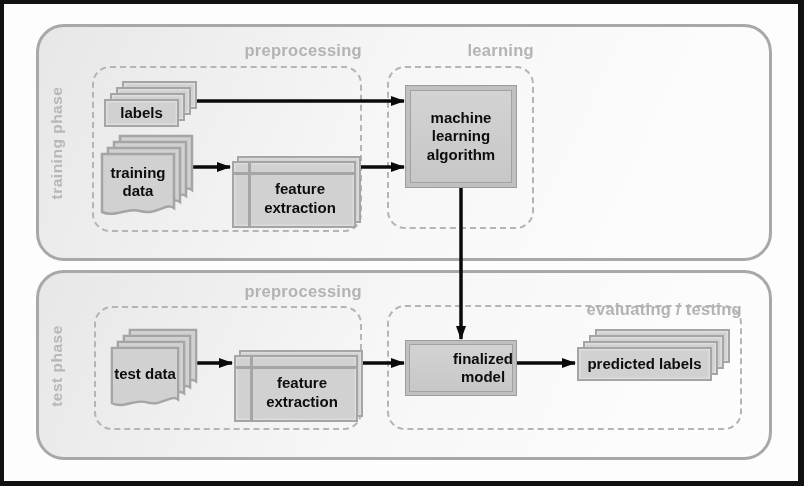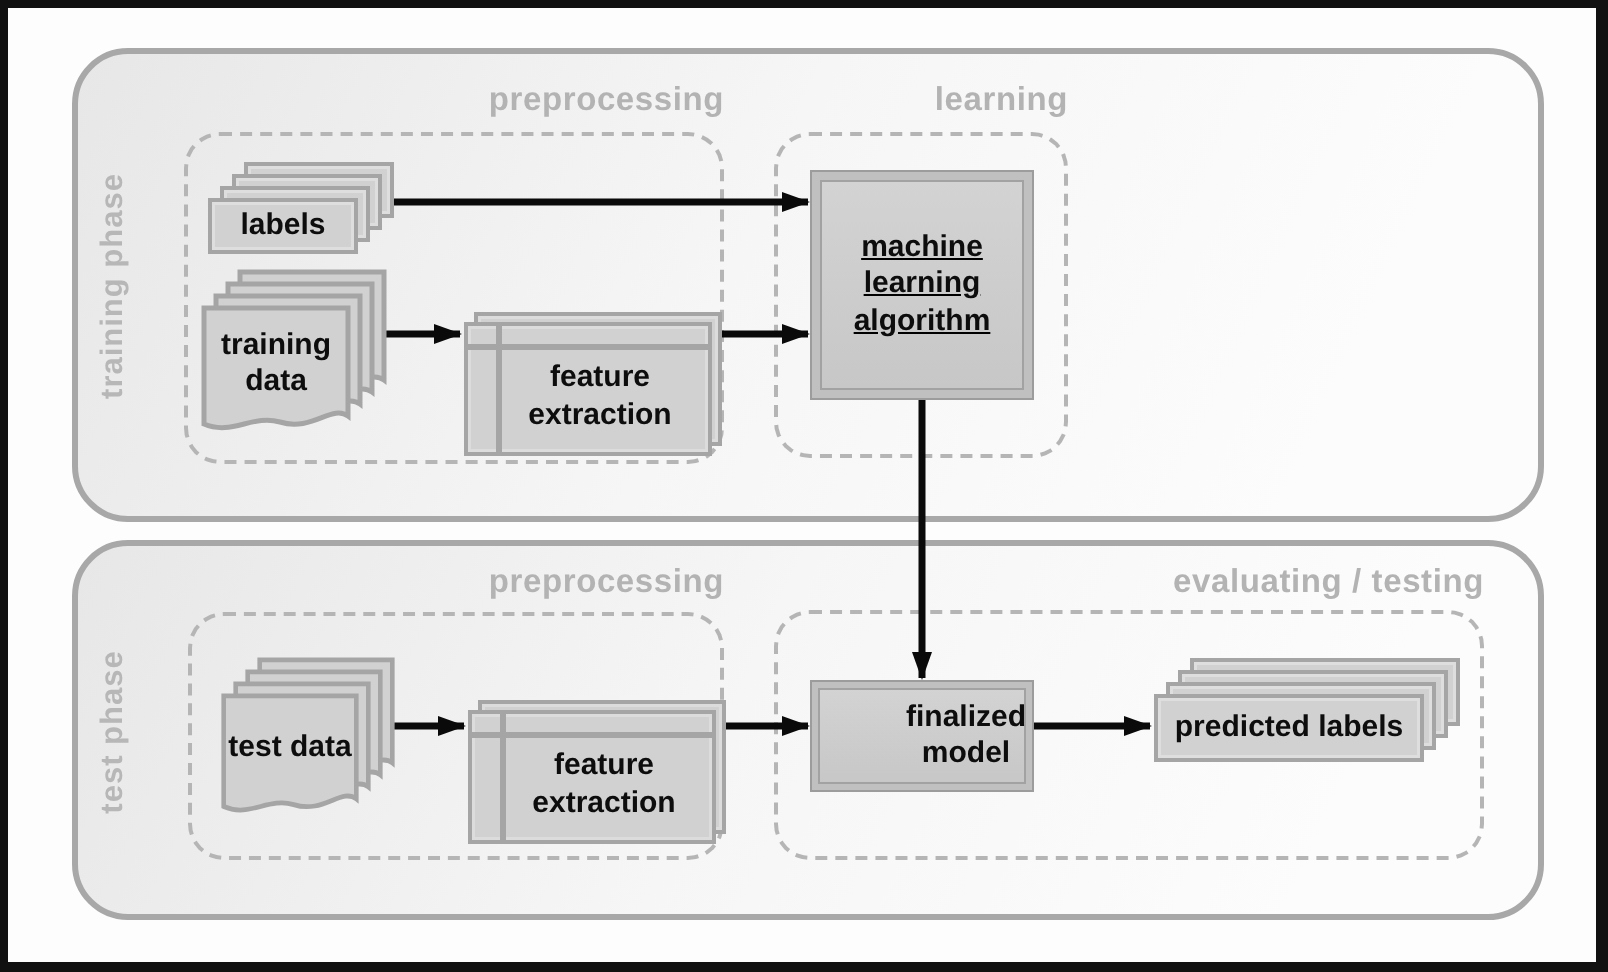--- a/index.html
+++ b/index.html
@@ -55,21 +55,21 @@
   <div class="phase-label" style="left:53px;top:362px;">test phase</div>
 
   <div class="group" style="left:88px;top:62px;width:270px;height:166px;"></div>
   <div class="group" style="left:383px;top:62px;width:147px;height:163px;"></div>
   <div class="group" style="left:90px;top:302px;width:268px;height:124px;"></div>
   <div class="group" style="left:383px;top:301px;width:355px;height:125px;"></div>
 
   <div class="group-label" style="left:88px;top:37px;width:270px;">preprocessing</div>
   <div class="group-label" style="left:383px;top:37px;width:147px;">learning</div>
   <div class="group-label" style="left:90px;top:278px;width:268px;">preprocessing</div>
-  <div class="group-label" style="left:383px;top:278px;width:355px;">evaluating / testing</div>
+  <div class="group-label" style="left:383px;top:296px;width:355px;">evaluating / testing</div>
 
   <svg class="arrows" viewBox="0 0 804 486">
     <defs>
       <marker id="ah" markerUnits="userSpaceOnUse" markerWidth="15" markerHeight="12" refX="13" refY="5" orient="auto">
         <path class="head" d="M0,0 L14,5 L0,10 Z"></path>
       </marker>
     </defs>
     <line x1="188" y1="97" x2="400" y2="97" marker-end="url(#ah)"></line>
     <line x1="174" y1="163" x2="226" y2="163" marker-end="url(#ah)"></line>
     <line x1="351" y1="163" x2="400" y2="163" marker-end="url(#ah)"></line>
@@ -113,21 +113,21 @@
 
   <div class="febox" style="left:228px;top:126px;width:129px;height:72px;">
     <div class="layer" style="left:5px;top:0;width:124px;height:67px;"></div>
     <div class="layer front" style="left:0;top:5px;width:124px;height:67px;">
       <div class="fe-row"></div>
       <div class="fe-col"></div>
       <div class="node-text" style="transform:translate(6px,4px);width:92px;">feature extraction</div>
     </div>
   </div>
 
-  <div class="bigbox" style="left:402px;top:82px;width:110px;height:113px;text-decoration:underline;">
+  <div class="bigbox" style="left:402px;top:82px;width:110px;height:101px;">
     <div class="node-text" style="width:82px;">machine learning algorithm</div>
   </div>
 
   <div class="stack" style="left:106px;top:324px;width:89px;height:81px;">
     <div class="doc" style="left:18px;top:0;">
       <svg width="70" height="63" viewBox="0 0 76 66" preserveAspectRatio="none">
           <path d="M2 2 H74 V56 C66 50 56 64 40 59 C26 55 16 66 2 60 Z"></path>
         </svg>
       </div>
     <div class="doc" style="left:12px;top:6px;">

